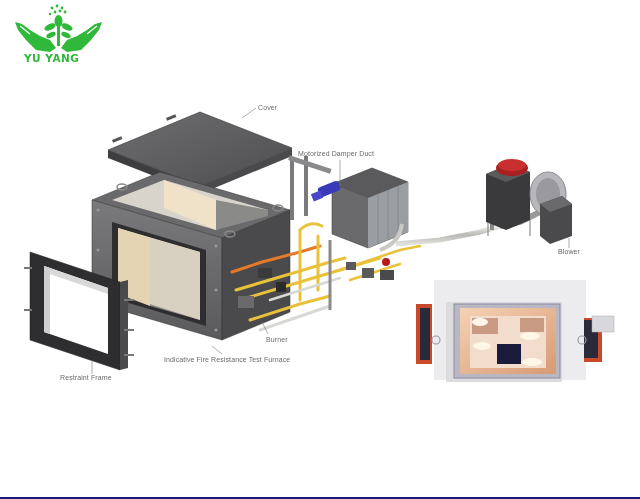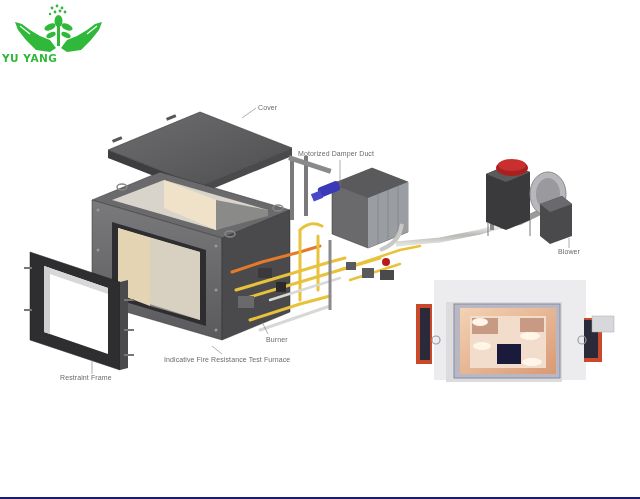--- a/index.html
+++ b/index.html
@@ -1,18 +1,18 @@
 <!DOCTYPE html>
 <html><head>
 <meta charset="utf-8">
 <style>
   html, body { margin:0; padding:0; background:#ffffff; }
   body { width:640px; height:499px; position:relative; overflow:hidden; font-family:"Liberation Sans", sans-serif; }
   .label { position:absolute; font-size:7px; color:#6a6a6a; white-space:nowrap; letter-spacing:0.1px; }
-  .logo-text { position:absolute; left:2px; top:52px; font-size:10.5px; font-weight:bold; color:#2fb83a; letter-spacing:0.5px; font-family:"DejaVu Sans", sans-serif; }
+  .logo-text { position:absolute; left:24px; top:52px; font-size:10.5px; font-weight:bold; color:#2fb83a; letter-spacing:0.5px; font-family:"DejaVu Sans", sans-serif; }
   .bottom-line { position:absolute; left:0; bottom:0; width:640px; height:2px; background:#1c1a78; }
   svg { position:absolute; left:0; top:0; }
 </style>
 </head>
 <body>
 
 <div>
   <svg width="120" height="70">
 
     <g fill="#2fb83a">

